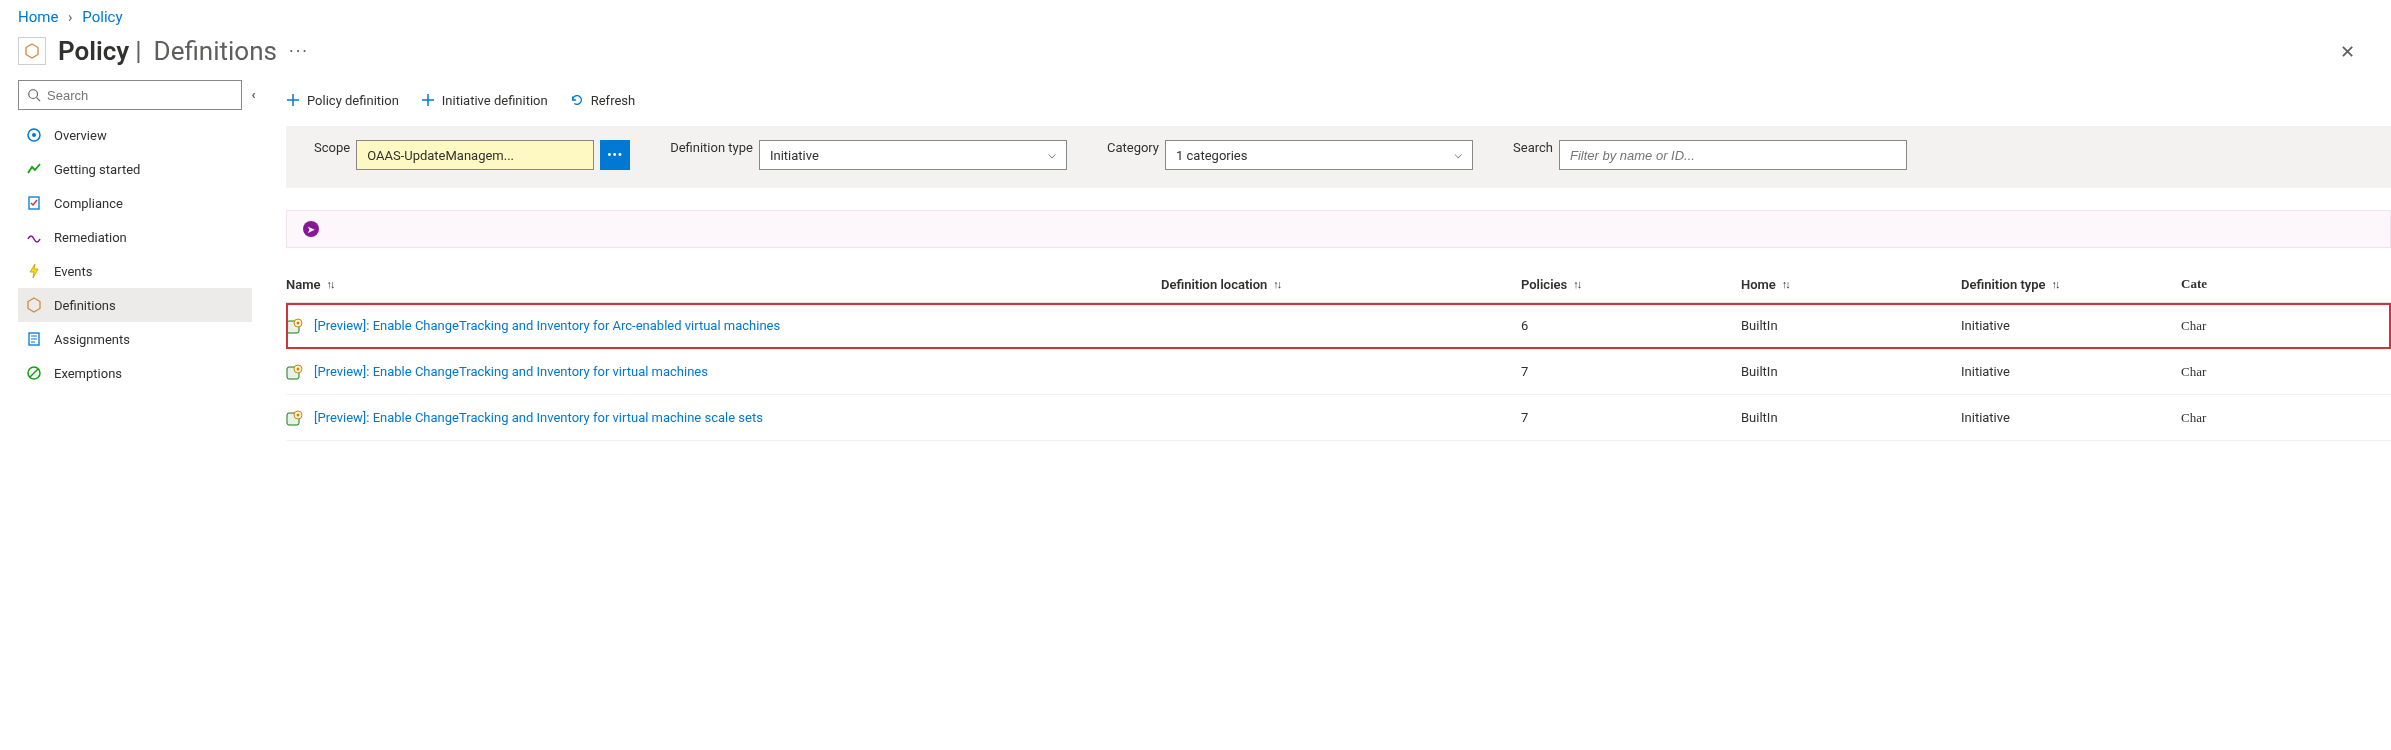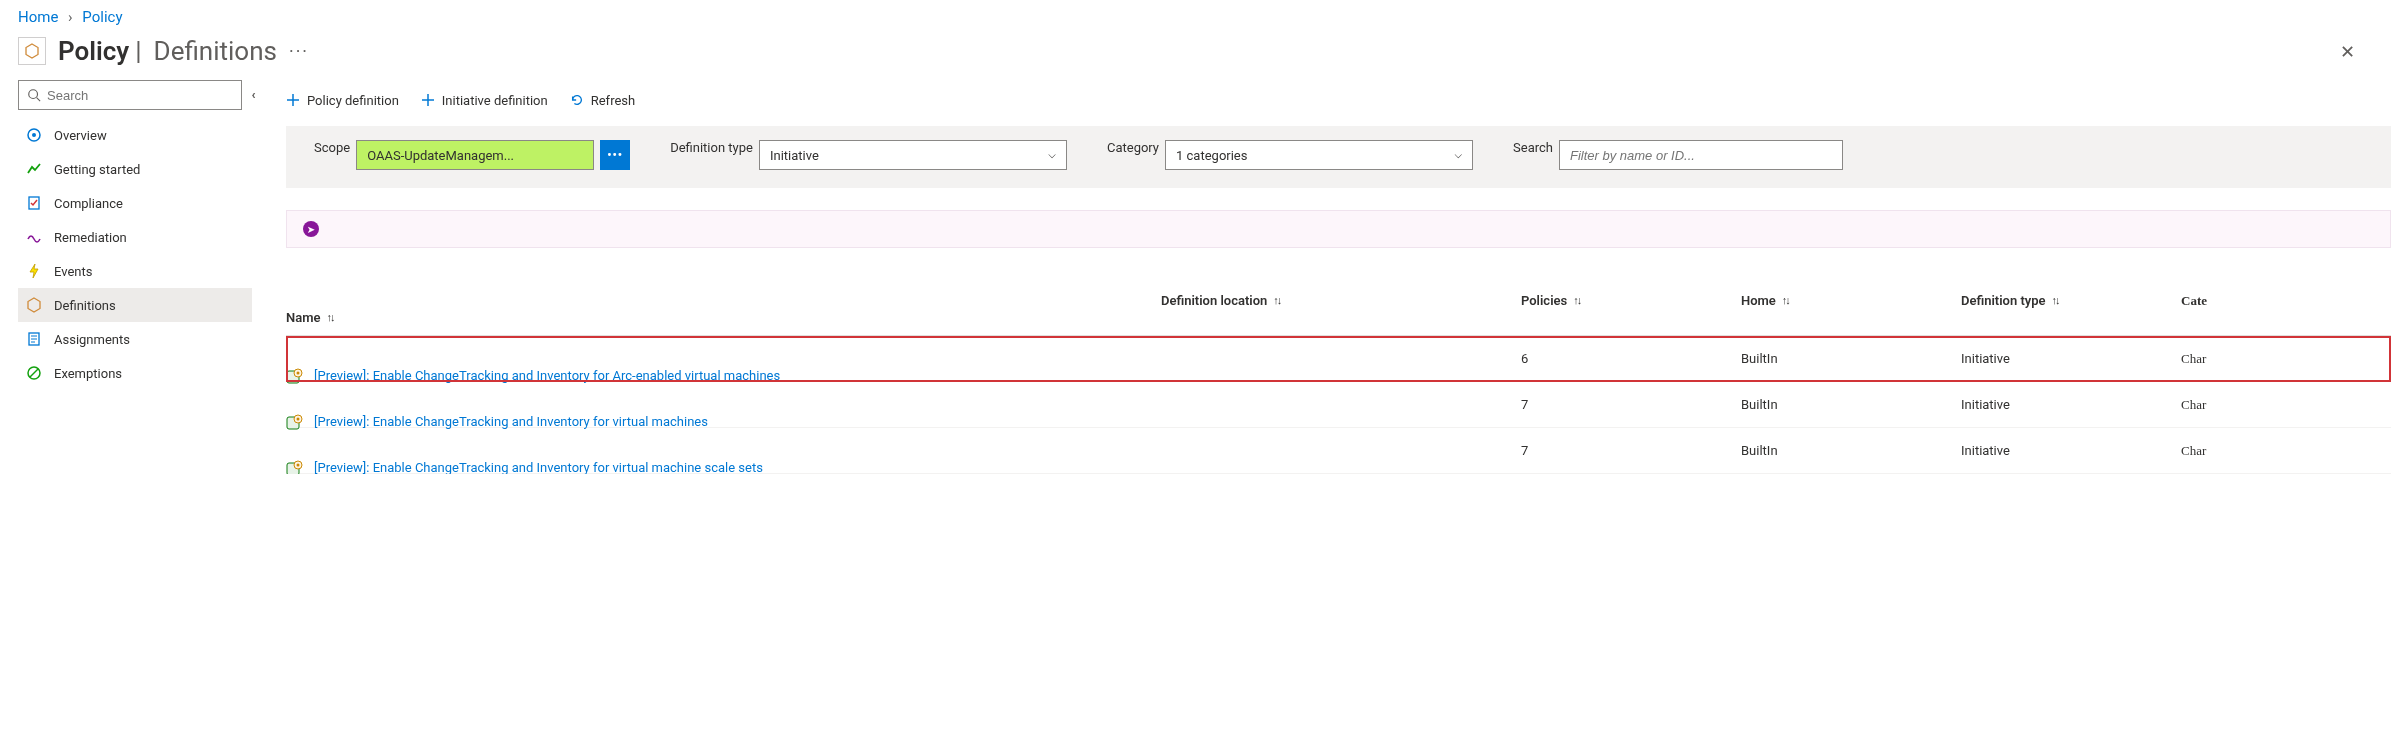--- a/index.html
+++ b/index.html
@@ -172,21 +172,21 @@
       color: #323130;
     }
     .scope-row {
       display: flex;
       gap: 6px;
     }
     .scope-input {
       width: 238px;
       height: 30px;
       border: 1px solid #8a8886;
-      background: #bef264;
+      background: #fef9c3;
       padding: 0 10px;
       display: flex;
       align-items: center;
       color: #323130;
       white-space: nowrap;
       overflow: hidden;
       text-overflow: ellipsis;
     }
     .scope-more {
       width: 30px;
@@ -208,21 +208,21 @@
       align-items: center;
       justify-content: space-between;
       cursor: pointer;
       color: #323130;
     }
     .caret-down {
       font-size: 10px;
       color: #323130;
     }
     .search-input {
-      width: 284px;
+      width: 348px;
       height: 30px;
       border: 1px solid #8a8886;
       background: #fff;
       padding: 0 10px;
       display: flex;
       align-items: center;
     }
     .search-input input {
       border: none;
       outline: none;
@@ -263,21 +263,21 @@
       border-bottom: 1px solid #e1dfdd;
       padding: 0 0 10px;
       font-weight: 600;
       color: #323130;
     }
     .th, .td {
       display: flex;
       align-items: center;
       gap: 6px;
     }
-    .col-name { width: 875px; padding-left: 0; margin-top: 34px; }
+    .col-name { width: 875px; padding-left: 0; }
     .col-loc  { width: 360px; }
     .col-pol  { width: 220px; }
     .col-type { width: 220px; }
     .col-deftype { width: 220px; }
     .col-cat  { width: 80px; overflow: hidden; font-family: Liberation Serif, serif; }
     .sort-arrows { font-size: 11px; color: #323130; letter-spacing: -2px; }
     .trow {
       display: flex;
       height: 46px;
       align-items: center;

